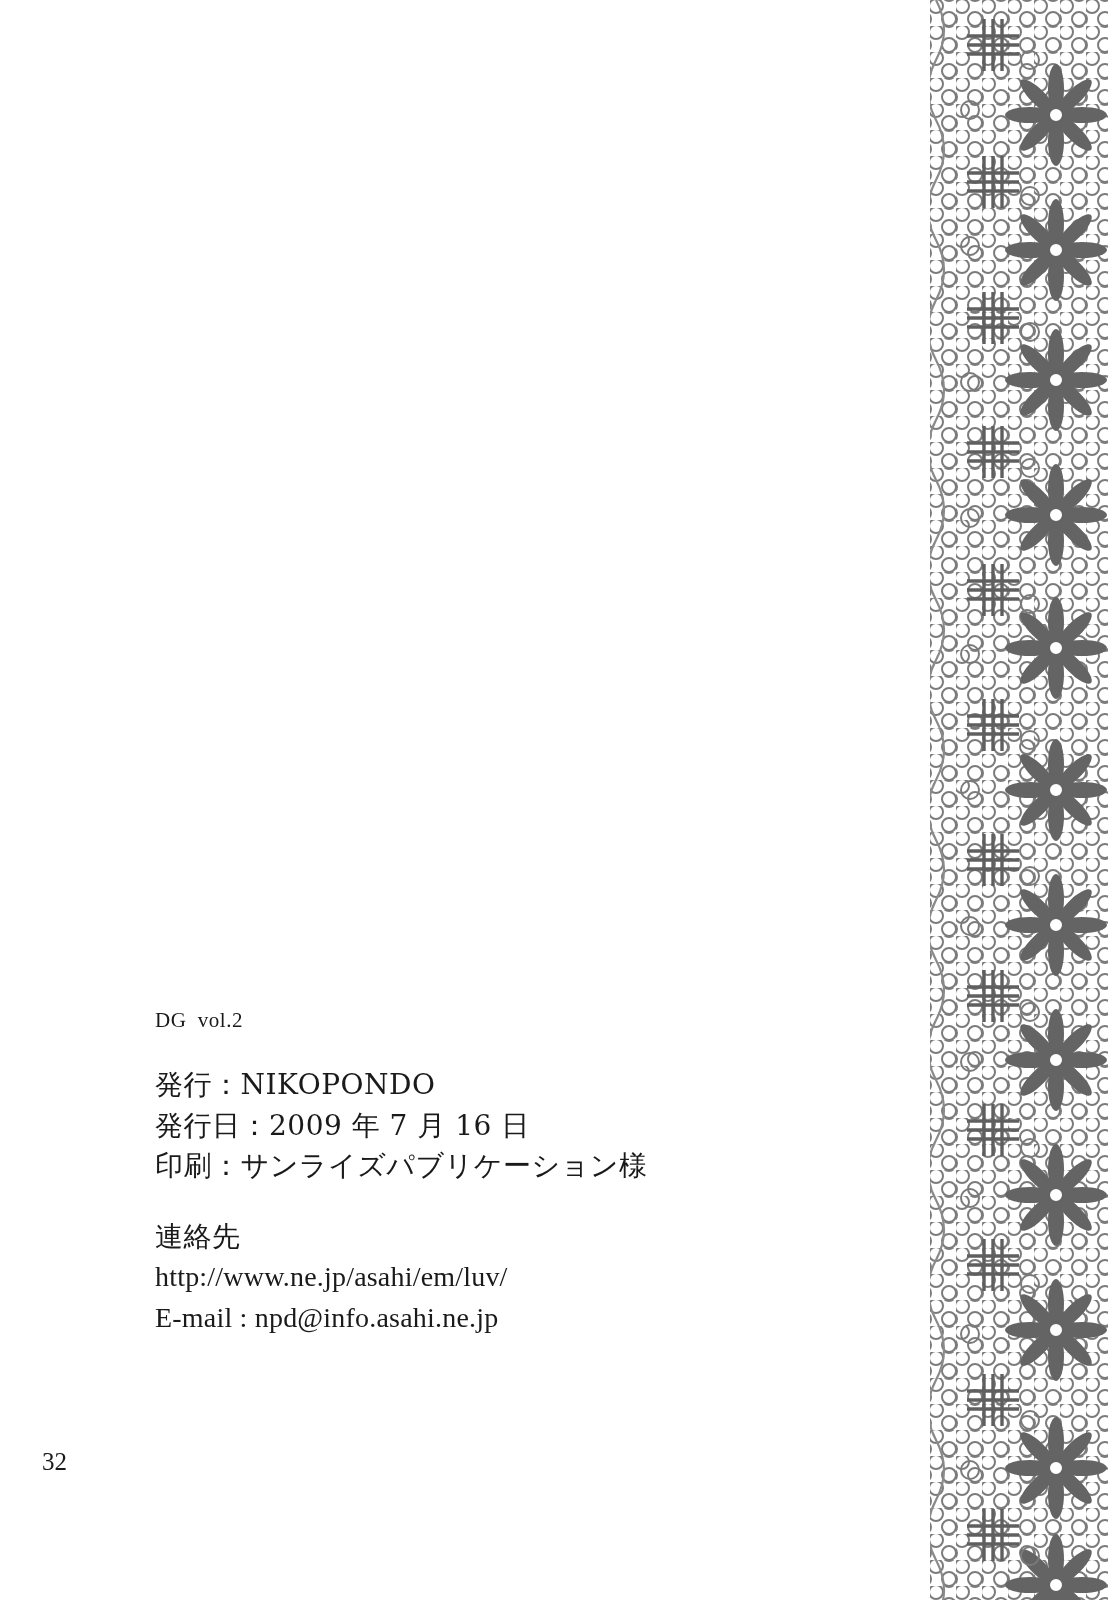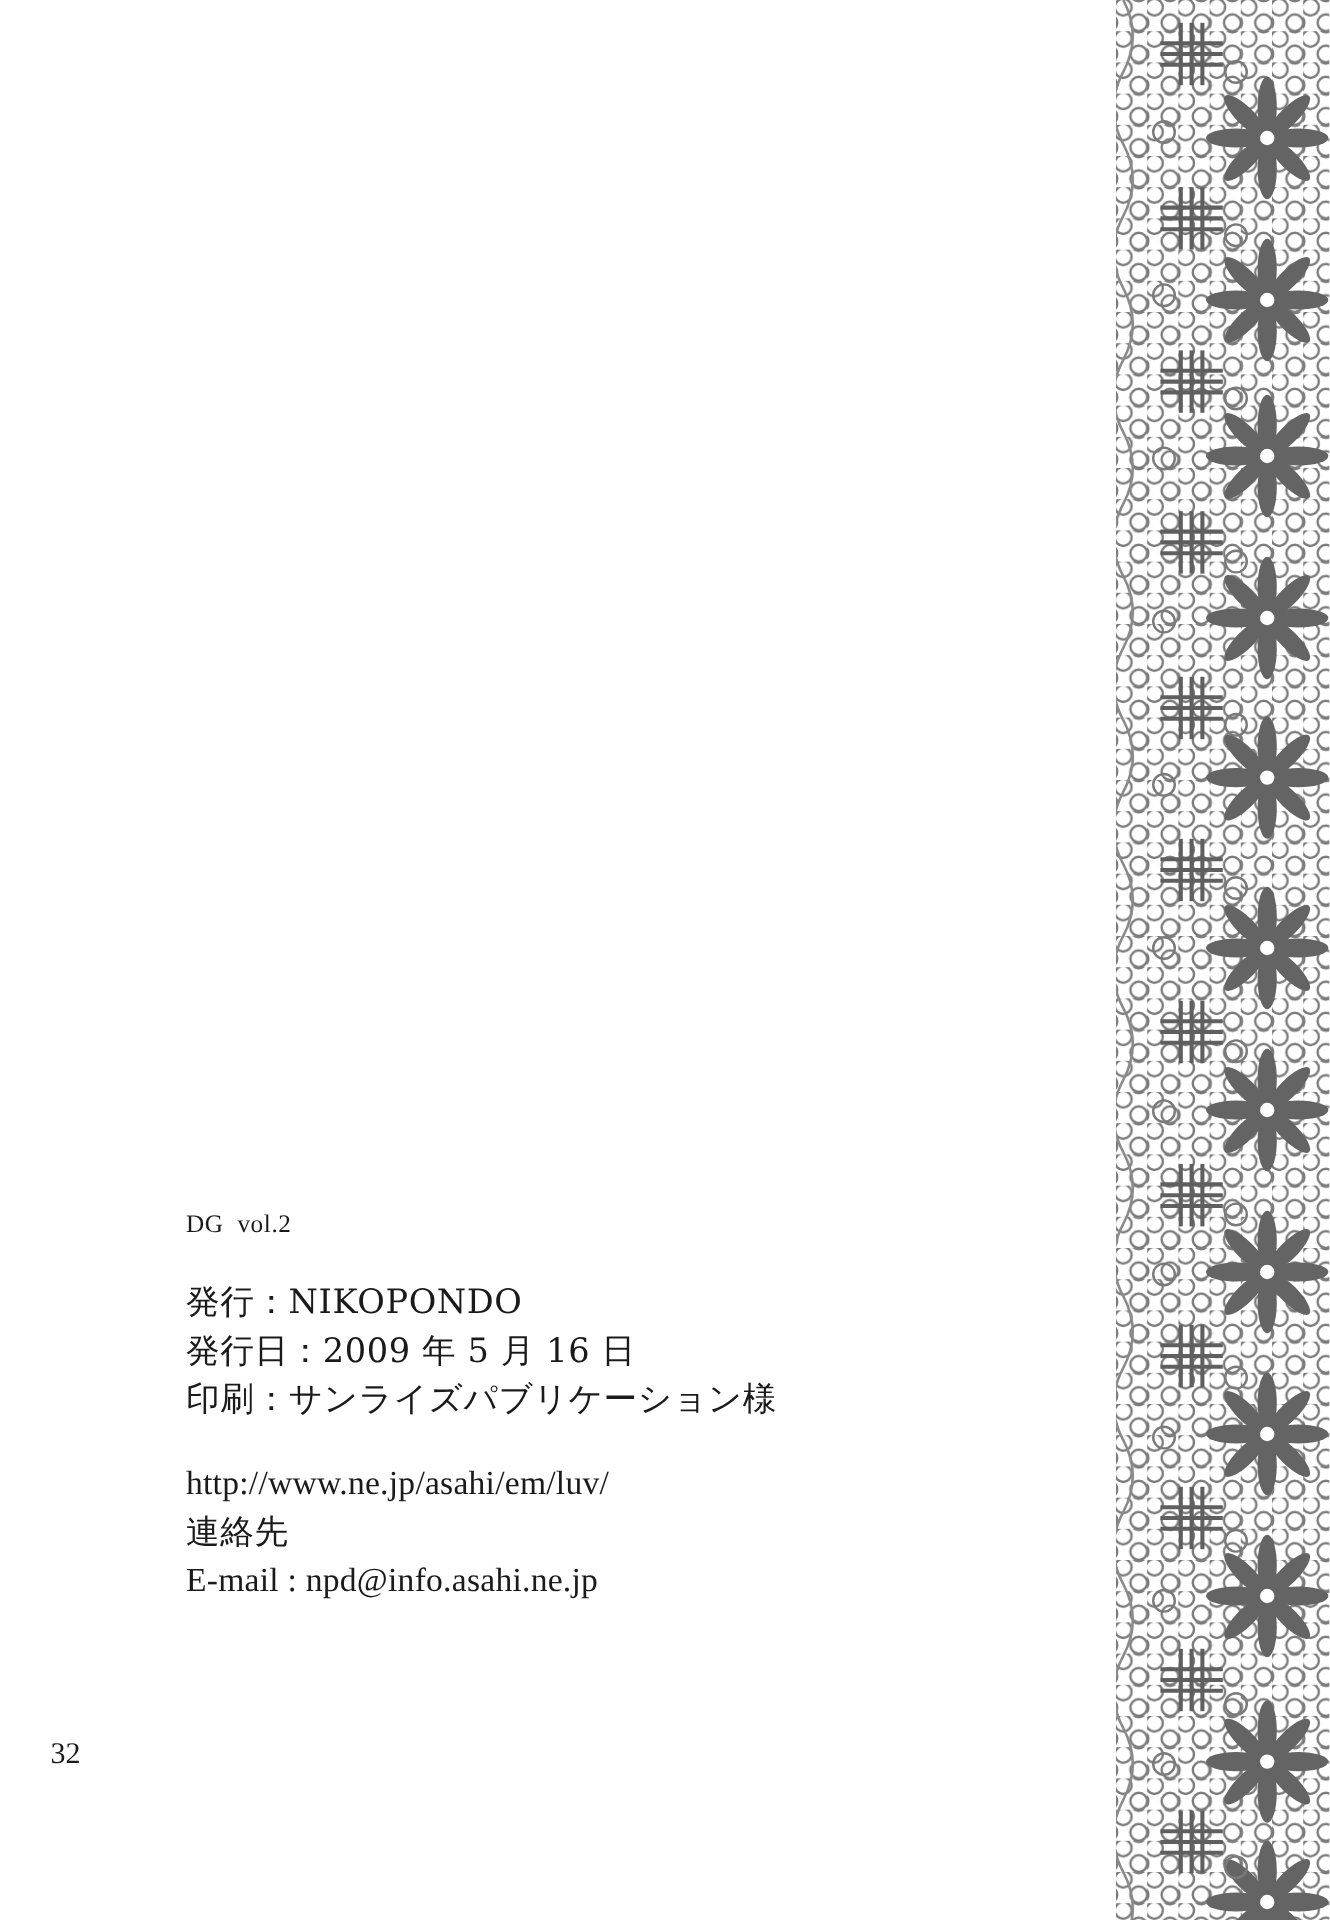--- a/index.html
+++ b/index.html
@@ -191,26 +191,26 @@
     </g>
   </svg>
 </div>
 
 <div class="colophon">
 
   <p class="title">DG  vol.2</p>
 
   <div class="block">
     <p class="line jp">発行：NIKOPONDO</p>
-    <p class="line jp">発行日：2009 年 5 月 16 日</p>
+    <p class="line jp">発行日：2009 年 7 月 16 日</p>
     <p class="line jp">印刷：サンライズパブリケーション様</p>
   </div>
 
   <div class="block">
+    <p class="line jp">連絡先</p>
     <p class="line mono-ish">http://www.ne.jp/asahi/em/luv/</p>
-    <p class="line jp">連絡先</p>
     <p class="line mono-ish">E-mail : npd@info.asahi.ne.jp</p>
   </div>
 
 
 </div>
 
 <div class="page-number">32</div>
 
 </body></html>

